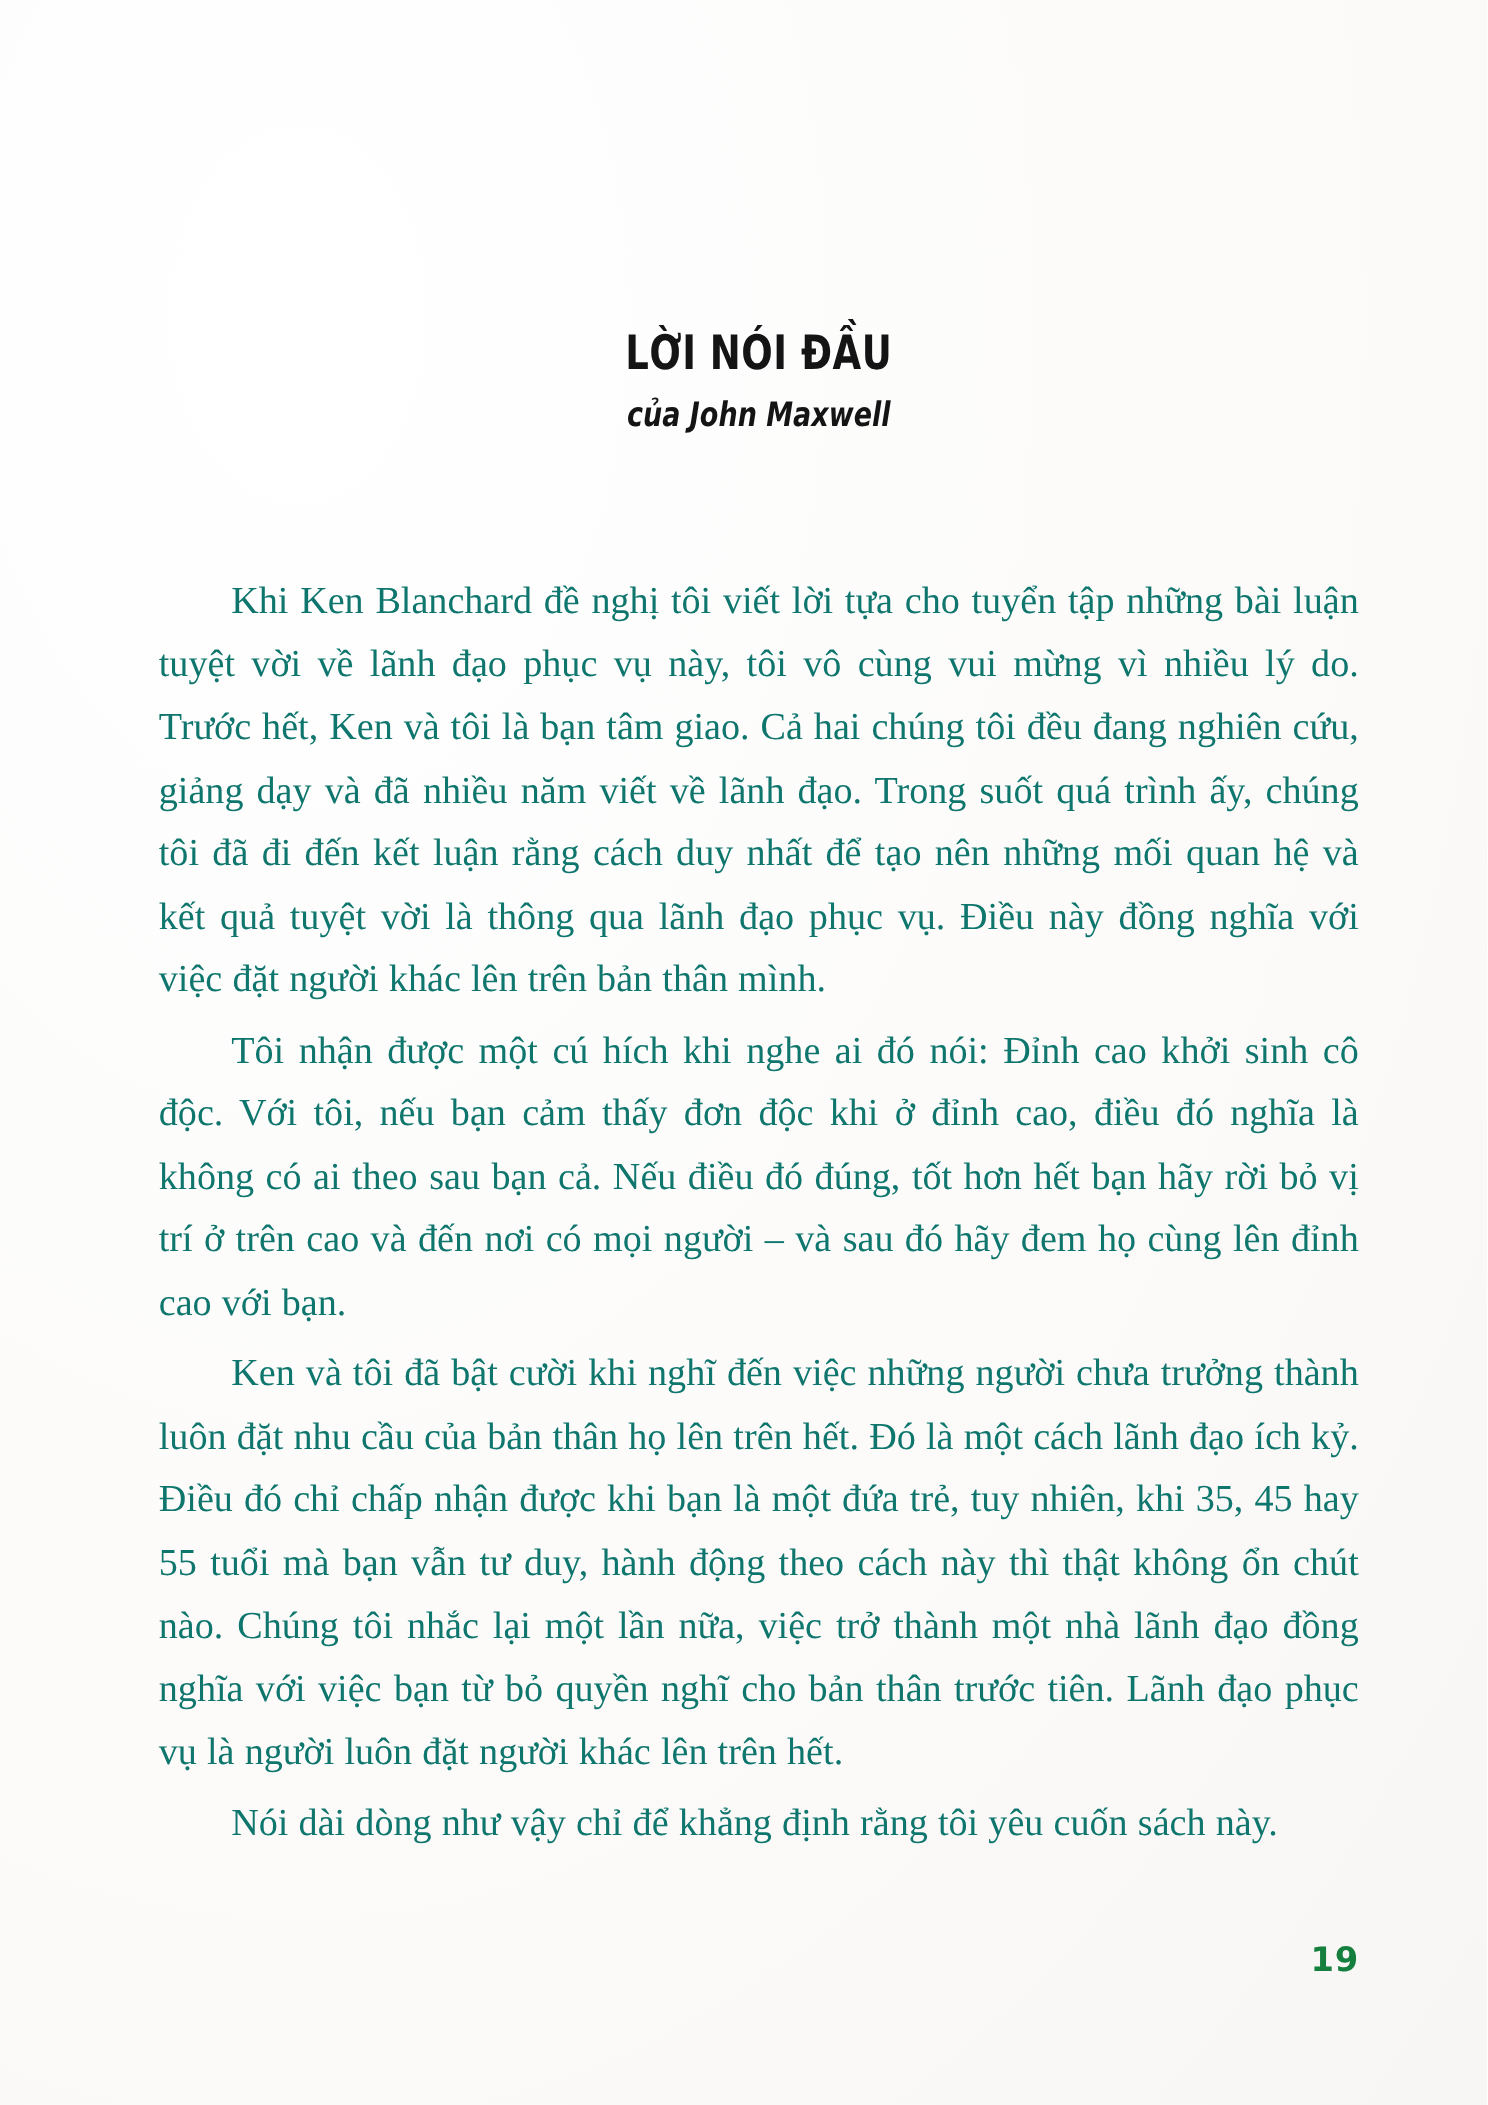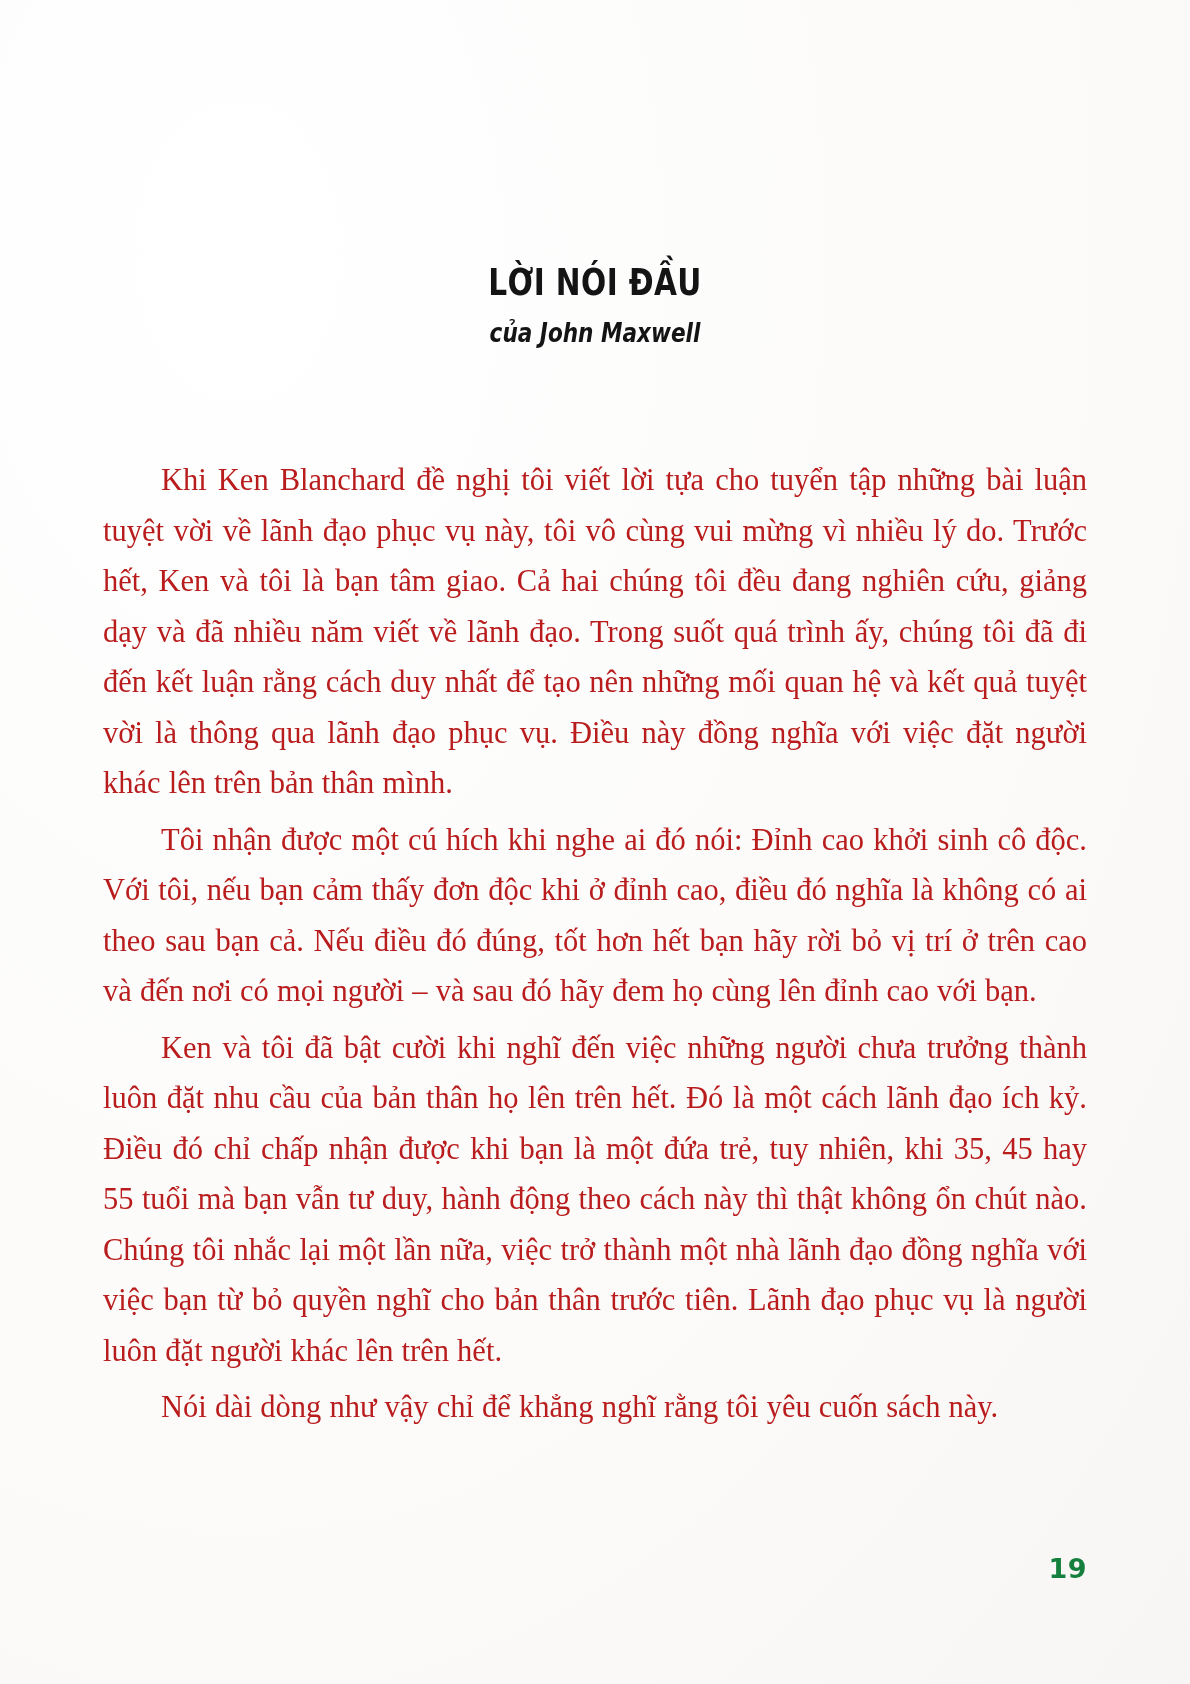--- a/index.html
+++ b/index.html
@@ -9,20 +9,21 @@
   }
 
   .page {
     position: relative;
     width: 1190px;
     height: 1684px;
     margin: 0 auto;
     background: #fdfdfc;
     overflow: hidden;
     box-sizing: border-box;
+    padding-left: 24px;
   }
 
   
   .page::before {
     content: "";
     position: absolute;
     inset: 0;
     background:
       radial-gradient(ellipse at 20% 15%, #ffffff 0%, #fcfbfa 55%, #f7f6f4 100%);
     pointer-events: none;
@@ -66,21 +67,21 @@
 
   
   .body-text {
     margin-top: 108px;
   }
 
   .body-text p {
     font-family: "Liberation Serif", "DejaVu Serif", serif;
     font-size: 30.5px;
     line-height: 50.5px;
-    color: #b91c1c;
+    color: #0f766e;
     text-align: justify;
     margin: 0 0 6px 0;
     text-indent: 58px;
     -webkit-hyphens: none;
     hyphens: none;
     word-spacing: 0.5px;
   }
 
   .body-text p:last-child {
     margin-bottom: 0;
@@ -108,20 +109,20 @@
 
     <div class="heading-block">
       <h1 class="chapter-title">LỜI NÓI ĐẦU</h1>
       <p class="chapter-author">của John Maxwell</p>
     </div>
 
     <div class="body-text">
       <p>Khi Ken Blanchard đề nghị tôi viết lời tựa cho tuyển tập những bài luận tuyệt vời về lãnh đạo phục vụ này, tôi vô cùng vui mừng vì nhiều lý do. Trước hết, Ken và tôi là bạn tâm giao. Cả hai chúng tôi đều đang nghiên cứu, giảng dạy và đã nhiều năm viết về lãnh đạo. Trong suốt quá trình ấy, chúng tôi đã đi đến kết luận rằng cách duy nhất để tạo nên những mối quan hệ và kết quả tuyệt vời là thông qua lãnh đạo phục vụ. Điều này đồng nghĩa với việc đặt người khác lên trên bản thân mình.</p>
       <p>Tôi nhận được một cú hích khi nghe ai đó nói: Đỉnh cao khởi sinh cô độc. Với tôi, nếu bạn cảm thấy đơn độc khi ở đỉnh cao, điều đó nghĩa là không có ai theo sau bạn cả. Nếu điều đó đúng, tốt hơn hết bạn hãy rời bỏ vị trí ở trên cao và đến nơi có mọi người – và sau đó hãy đem họ cùng lên đỉnh cao với bạn.</p>
       <p>Ken và tôi đã bật cười khi nghĩ đến việc những người chưa trưởng thành luôn đặt nhu cầu của bản thân họ lên trên hết. Đó là một cách lãnh đạo ích kỷ. Điều đó chỉ chấp nhận được khi bạn là một đứa trẻ, tuy nhiên, khi 35, 45 hay 55 tuổi mà bạn vẫn tư duy, hành động theo cách này thì thật không ổn chút nào. Chúng tôi nhắc lại một lần nữa, việc trở thành một nhà lãnh đạo đồng nghĩa với việc bạn từ bỏ quyền nghĩ cho bản thân trước tiên. Lãnh đạo phục vụ là người luôn đặt người khác lên trên hết.</p>
-      <p>Nói dài dòng như vậy chỉ để khẳng nghĩ rằng tôi yêu cuốn sách này.</p>
+      <p>Nói dài dòng như vậy chỉ để khẳng định rằng tôi yêu cuốn sách này.</p>
     </div>
 
   </div>
 
   <div class="folio">19</div>
 
 </div>
 
 </body></html>

